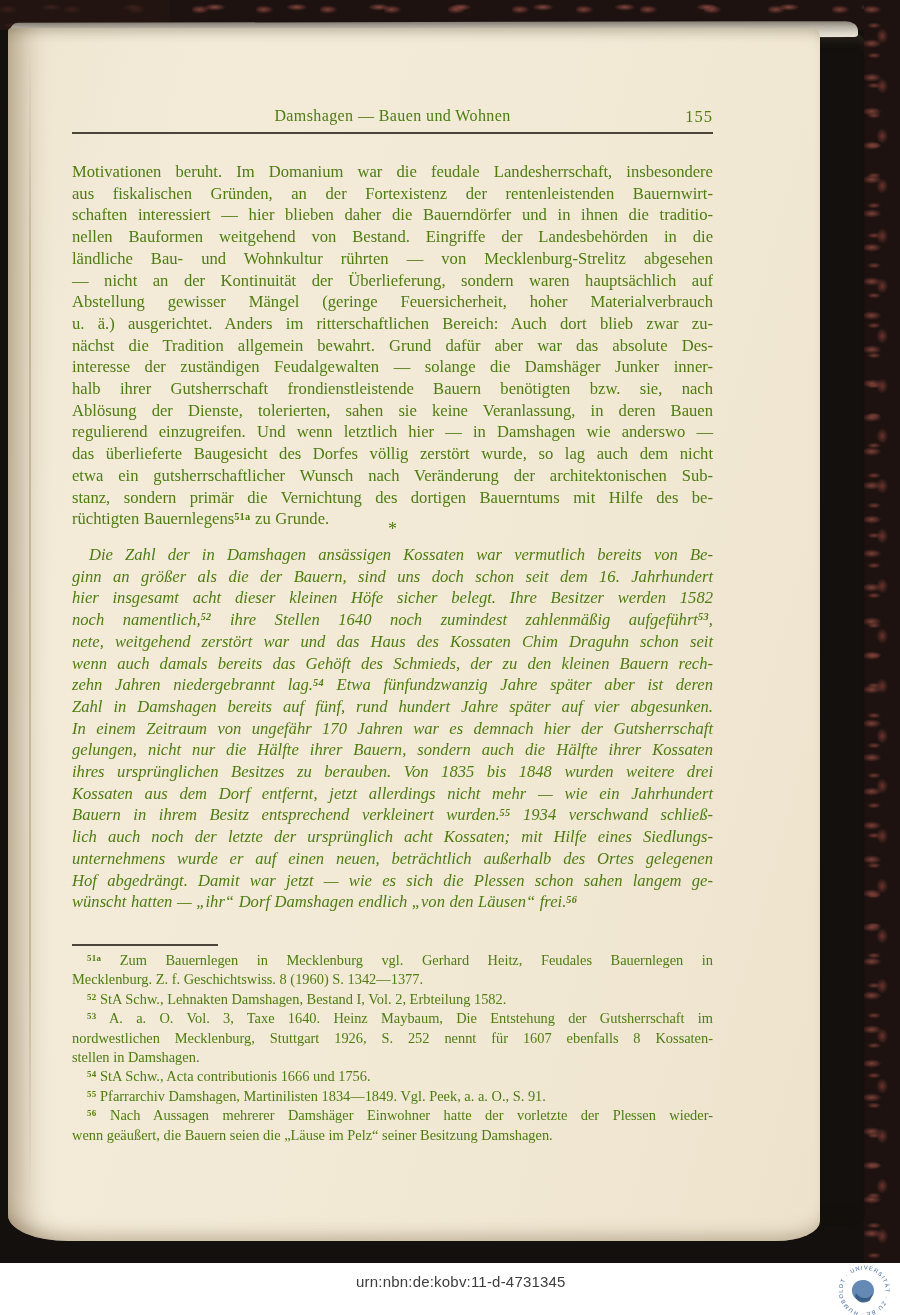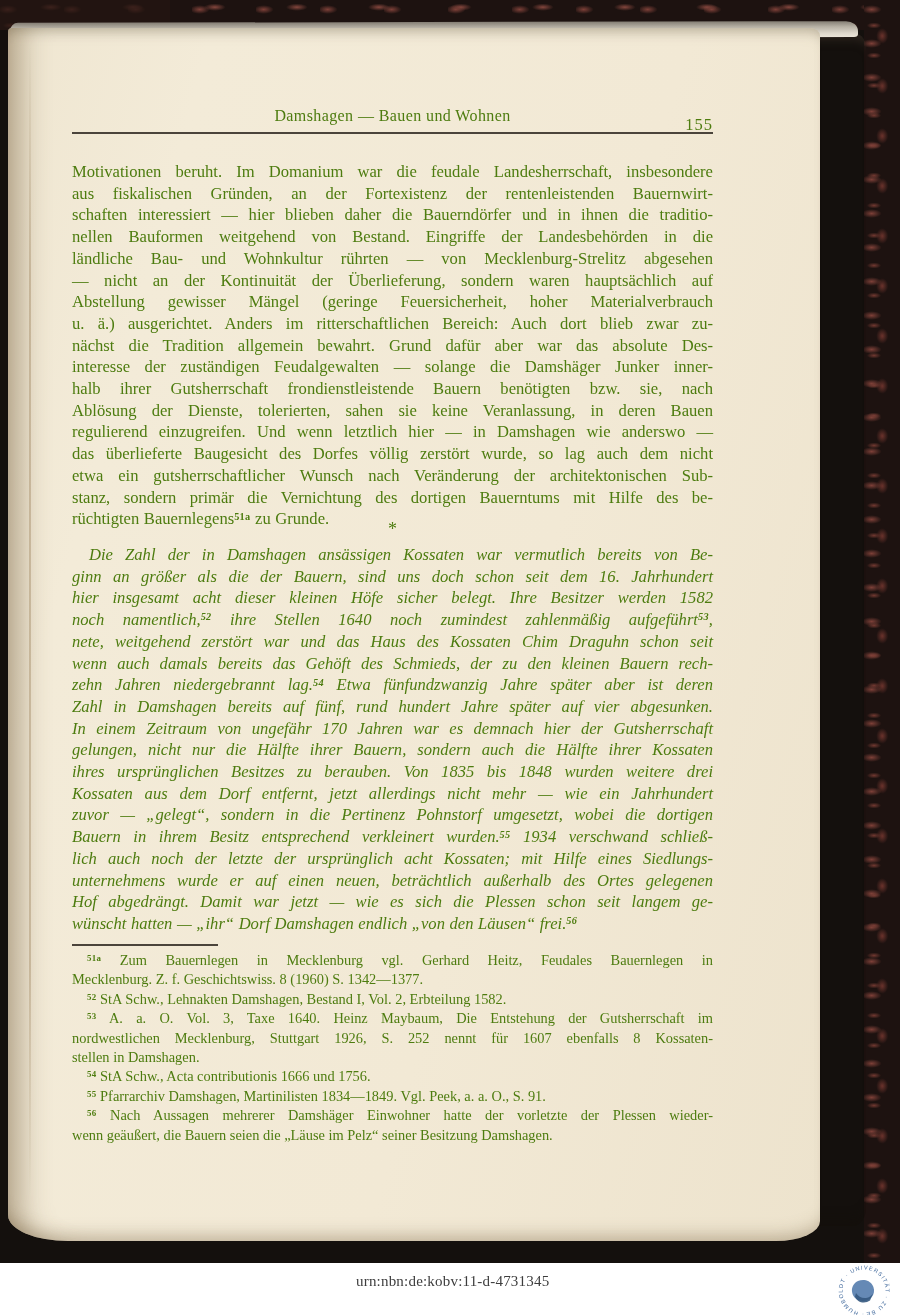--- a/index.html
+++ b/index.html
@@ -44,21 +44,21 @@
     box-shadow:inset 34px 0 30px -22px rgba(100,75,40,.45),
                inset 0 12px 14px -10px rgba(130,120,100,.55),
                inset 0 -18px 16px -12px rgba(120,100,70,.35);}
   .left-crease{position:absolute;left:29px;top:46px;width:2px;height:1150px;
     background:linear-gradient(180deg,rgba(140,110,70,0),rgba(150,120,80,.35) 20%,rgba(150,120,80,.35) 80%,rgba(140,110,70,0));}
 
   
   .ink{color:#4d7c0f;}
   .header-row{position:absolute;left:72px;top:107px;width:641px;text-align:center;
     font-size:16px;letter-spacing:.4px;}
-  .pageno{position:absolute;right:0;top:8px;font-size:16.5px;letter-spacing:1px;}
+  .pageno{position:absolute;right:0;top:0;font-size:16.5px;letter-spacing:1px;}
   .header-rule{position:absolute;left:72px;top:132px;width:641px;height:2px;background:#4b443b;}
 
   .para{position:absolute;left:72px;width:641px;font-size:16.6px;line-height:21.7px;
     word-spacing:.4px;}
   .para .line{text-align:justify;text-align-last:justify;white-space:normal;}
   .para .line:last-child{text-align-last:left;}
   .para1{top:149px;margin-top:12px;}
   .sep{position:absolute;left:72px;top:519px;width:641px;text-align:center;font-size:18px;}
   .para2{top:544px;font-style:italic;}
   .para2 .line:first-child{text-indent:17px;text-align-last:justify;}
@@ -67,21 +67,21 @@
   .footnotes{position:absolute;left:72px;top:951px;width:641px;font-size:14.4px;line-height:19.4px;}
   .footnotes .line{text-align:left;}
   .footnotes .line.just{text-align:justify;text-align-last:justify;}
   .footnotes .line.indent{text-indent:15px;}
 
   sup{font-size:62%;line-height:0;vertical-align:baseline;position:relative;top:-0.45em;
       letter-spacing:.3px;font-weight:bold;}
 
   
   .footer{position:absolute;left:0;top:1263px;width:900px;height:52px;background:#ffffff;}
-  .urn{position:absolute;left:356px;top:10px;font-family:Liberation Serif, serif;
+  .urn{position:absolute;left:356px;top:10px;font-family:Liberation Sans, sans-serif;
     font-size:15px;color:#3d3d3d;letter-spacing:.2px;}
   .seal{position:absolute;left:836px;top:0px;width:56px;height:56px;}
 </style>
 </head>
 <body>
 
 <div class="scene">
 
   <div class="cover-top marble"></div>
   <div class="cover-right marble"></div>
@@ -124,25 +124,24 @@
       <div class="line">hier insgesamt acht dieser kleinen Höfe sicher belegt. Ihre Besitzer werden 1582</div>
       <div class="line">noch namentlich,<sup>52</sup> ihre Stellen 1640 noch zumindest zahlenmäßig aufgeführt<sup>53</sup>,</div>
       <div class="line">nete, weitgehend zerstört war und das Haus des Kossaten Chim Draguhn schon seit</div>
       <div class="line">wenn auch damals bereits das Gehöft des Schmieds, der zu den kleinen Bauern rech-</div>
       <div class="line">zehn Jahren niedergebrannt lag.<sup>54</sup> Etwa fünfundzwanzig Jahre später aber ist deren</div>
       <div class="line">Zahl in Damshagen bereits auf fünf, rund hundert Jahre später auf vier abgesunken.</div>
       <div class="line">In einem Zeitraum von ungefähr 170 Jahren war es demnach hier der Gutsherrschaft</div>
       <div class="line">gelungen, nicht nur die Hälfte ihrer Bauern, sondern auch die Hälfte ihrer Kossaten</div>
       <div class="line">ihres ursprünglichen Besitzes zu berauben. Von 1835 bis 1848 wurden weitere drei</div>
       <div class="line">Kossaten aus dem Dorf entfernt, jetzt allerdings nicht mehr — wie ein Jahrhundert</div>
-      <div class="line">zuvor — „gelegt“, sondern in die Pertinenz Pohnstorf umgesetzt, wobei die dortigen</div>
       <div class="line">Bauern in ihrem Besitz entsprechend verkleinert wurden.<sup>55</sup> 1934 verschwand schließ-</div>
       <div class="line">lich auch noch der letzte der ursprünglich acht Kossaten; mit Hilfe eines Siedlungs-</div>
       <div class="line">unternehmens wurde er auf einen neuen, beträchtlich außerhalb des Ortes gelegenen</div>
-      <div class="line">Hof abgedrängt. Damit war jetzt — wie es sich die Plessen schon seit langem ge-</div>
+      <div class="line">Hof abgedrängt. Damit war jetzt — wie es sich die Plessen schon sahen langem ge-</div>
       <div class="line">wünscht hatten — „ihr“ Dorf Damshagen endlich „von den Läusen“ frei.<sup>56</sup></div>
     </div>
 
   <div class="fn-rule"></div>
   <div class="footnotes ink">
       <div class="line indent just"><sup>51a</sup> Zum Bauernlegen in Mecklenburg vgl. Gerhard Heitz, Feudales Bauernlegen in</div>
       <div class="line">Mecklenburg. Z. f. Geschichtswiss. 8 (1960) S. 1342—1377.</div>
       <div class="line indent"><sup>52</sup> StA Schw., Lehnakten Damshagen, Bestand I, Vol. 2, Erbteilung 1582.</div>
       <div class="line indent just"><sup>53</sup> A. a. O. Vol. 3, Taxe 1640. Heinz Maybaum, Die Entstehung der Gutsherrschaft im</div>
       <div class="line just">nordwestlichen Mecklenburg, Stuttgart 1926, S. 252 nennt für 1607 ebenfalls 8 Kossaten-</div>

